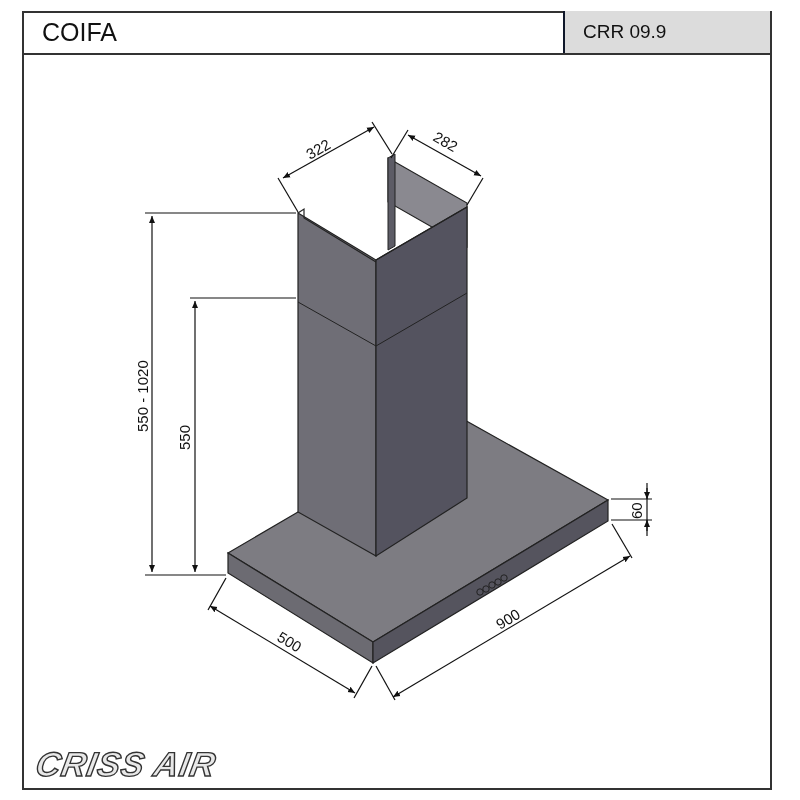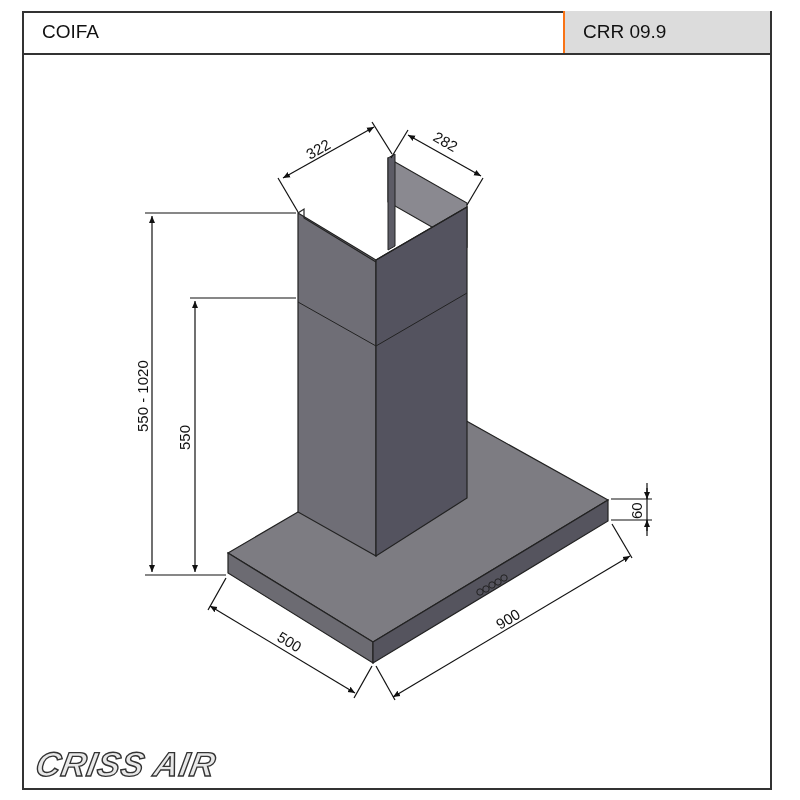--- a/index.html
+++ b/index.html
@@ -1,20 +1,20 @@
 <!DOCTYPE html>
 <html><head>
 <meta charset="utf-8">
 <style>
   html, body { margin:0; padding:0; background:#ffffff; }
   body { width:800px; height:800px; position:relative; overflow:hidden; font-family:"Liberation Sans", sans-serif; }
   .frame { position:absolute; left:22px; top:11px; width:746px; height:775px; border:2px solid #333; box-sizing:content-box; }
   .header { position:absolute; left:22px; top:11px; width:748px; height:42px; border-bottom:2px solid #333; }
-  .h-title { position:absolute; left:22px; top:11px; width:579px; height:42px; display:flex; align-items:center; padding-left:20px; box-sizing:border-box; font-size:19px; color:#111; }
-  .h-model { position:absolute; left:563px; top:11px; width:207px; height:42px; border-left:2px solid #f97316; background:#dcdcdc; display:flex; align-items:center; padding-left:18px; box-sizing:border-box; font-size:19px; color:#111; }
+  .h-title { position:absolute; left:22px; top:11px; width:579px; height:42px; display:flex; align-items:center; padding-left:20px; box-sizing:border-box; font-size:25px; color:#111; }
+  .h-model { position:absolute; left:563px; top:11px; width:207px; height:42px; border-left:2px solid #0f172a; background:#dcdcdc; display:flex; align-items:center; padding-left:18px; box-sizing:border-box; font-size:19px; color:#111; }
   svg.drawing { position:absolute; left:0; top:0; }
   .dimtext { font-family:"Liberation Sans", sans-serif; font-size:15px; fill:#111; }
   .logo { font-family:"Liberation Sans", sans-serif; font-weight:bold; font-style:italic; font-size:34px; fill:#e8e8e8; stroke:#333; stroke-width:1.4; letter-spacing:1px; }
 </style>
 </head>
 <body>
 
 <div class="frame"></div>
 <div class="header"></div>
 <div class="h-title">COIFA</div>

